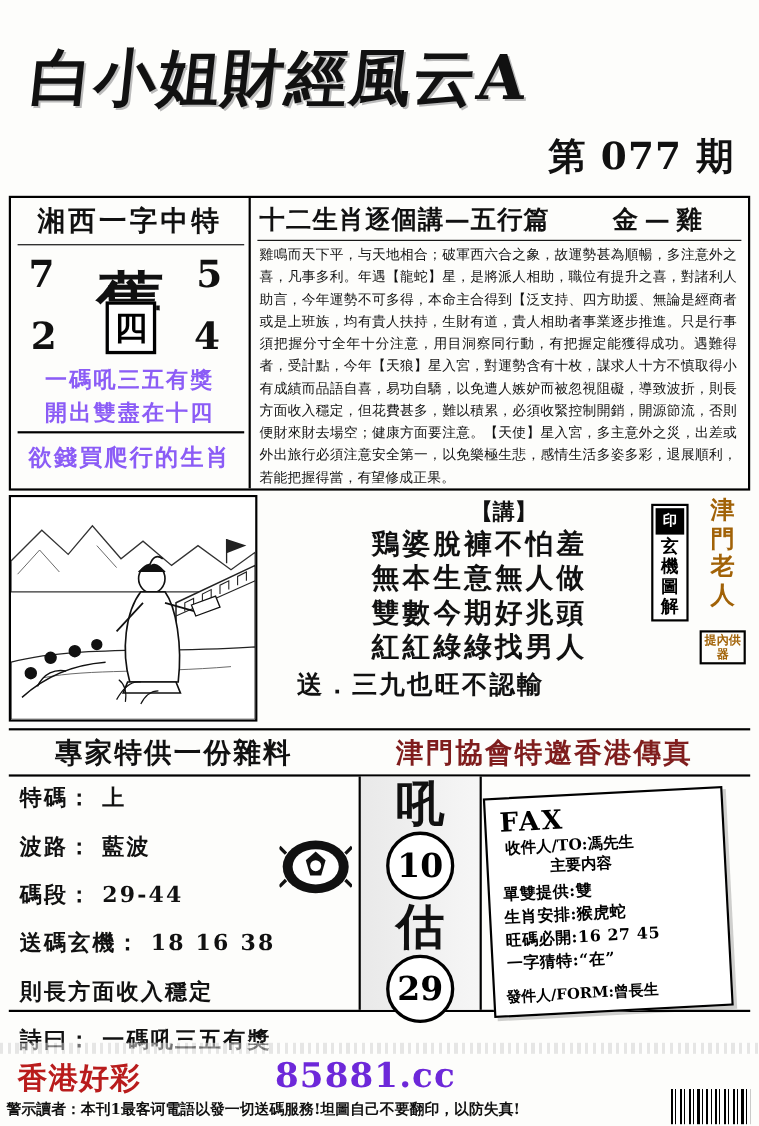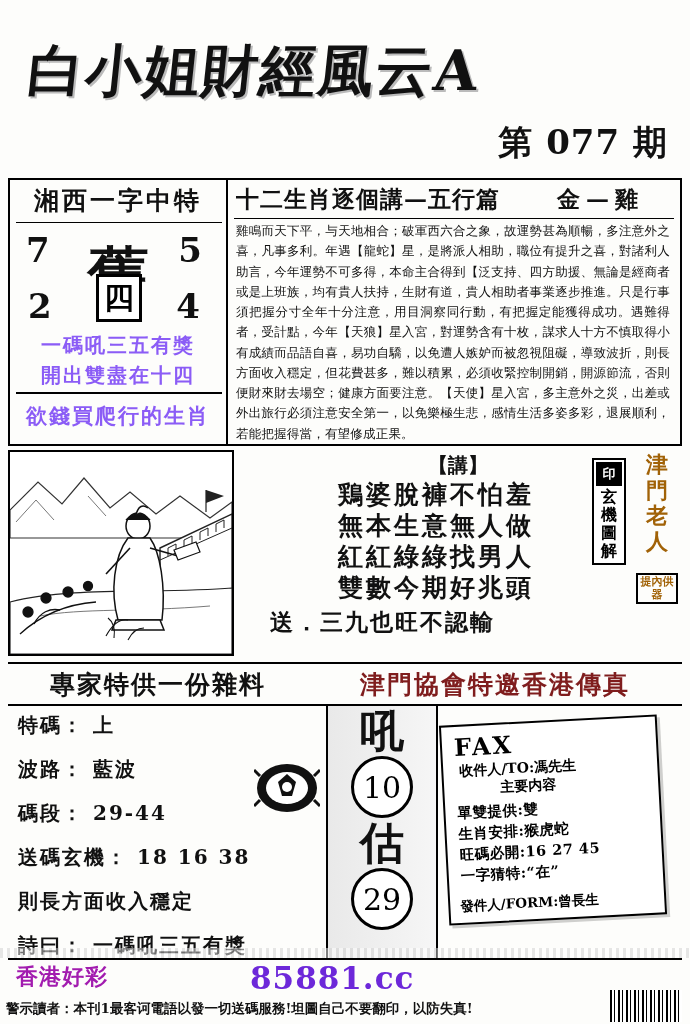--- a/index.html
+++ b/index.html
@@ -195,21 +195,21 @@
     font-size: 25px; font-weight: 700; letter-spacing: 2px; color: #111;
   }
   .banner-right {
     flex: 1; text-align: center;
     font-family: "DejaVu Serif", serif;
     font-size: 25px; font-weight: 700; letter-spacing: 2px; color: #7f1d1d;
   }
 
   
   .bottomband {
-    position: absolute; left: 8px; top: 706px; width: 674px; height: 254px;
+    position: absolute; left: 8px; top: 706px; width: 674px; height: 214px;
     border-bottom: 2px solid #000;
     display: flex;
   }
   .info-col {
     width: 318px; padding: 6px 0 0 10px;
     position: relative;
   }
   .info-line {
     font-family: "DejaVu Serif", serif;
     font-size: 20px; font-weight: 700; color: #111;
@@ -227,21 +227,21 @@
     text-align: center;
   }
   .cry-char {
     font-family: "DejaVu Serif", serif;
     font-size: 44px; font-weight: 700; color: #111;
     margin-top: 2px; line-height: 1.05;
   }
   .cry-circle {
     width: 62px; height: 62px; border: 3px solid #000; border-radius: 50%;
     margin: 2px auto; display: flex; align-items: center; justify-content: center;
-    font-family: "DejaVu Serif", serif; font-size: 30px; font-weight: 400;
+    font-family: "DejaVu Serif", serif; font-size: 30px; font-weight: 700;
     background: #fff;
   }
   .fax-col {
     flex: 1; position: relative;
   }
   .scroll {
     position: absolute; left: 6px; top: 14px;
     width: 218px; height: 200px;
     background: #fff;
     border: 2px solid #000;
@@ -271,21 +271,21 @@
     font-size: 13.5px; font-weight: 700; padding: 12px 0 0 10px;
   }
 
   
   .footer {
     position: absolute; left: 0; top: 960px; width: 690px; height: 64px;
   }
   .foot-brand {
     position: absolute; left: 16px; top: 2px;
     font-family: "DejaVu Serif", serif;
-    font-size: 22px; font-weight: 700; color: #a21caf;
+    font-size: 27px; font-weight: 700; color: #b91c1c;
     letter-spacing: 1px;
   }
   .foot-url {
     position: absolute; left: 250px; top: 0px;
     font-family: "DejaVu Serif", serif;
     font-size: 31px; font-weight: 700; color: #6d28d9;
     letter-spacing: 1px;
   }
   .foot-note {
     position: absolute; left: 6px; top: 40px; width: 560px;
@@ -395,22 +395,22 @@
           <path d="M104 186 q2 -14 -6 -20"></path>
           <path d="M118 188 q6 -12 16 -12"></path>
         </g>
       </svg>
     </div>
 
     <div class="verse-box">
       <div class="verse-head">【講】</div>
       <div class="verse-line">鶏婆脫褲不怕羞</div>
       <div class="verse-line">無本生意無人做</div>
+      <div class="verse-line">雙數今期好兆頭</div>
       <div class="verse-line">紅紅綠綠找男人</div>
-      <div class="verse-line">雙數今期好兆頭</div>
       <div class="verse-last">送．三九也旺不認輸</div>
 
       <div class="seal-col">
         <div class="seal-mark">印</div>
         <div>玄機圖解</div>
       </div>
 
       <div class="old-col">
         <div>津門老人</div>
         <div class="old-stamp">提內供器</div>

